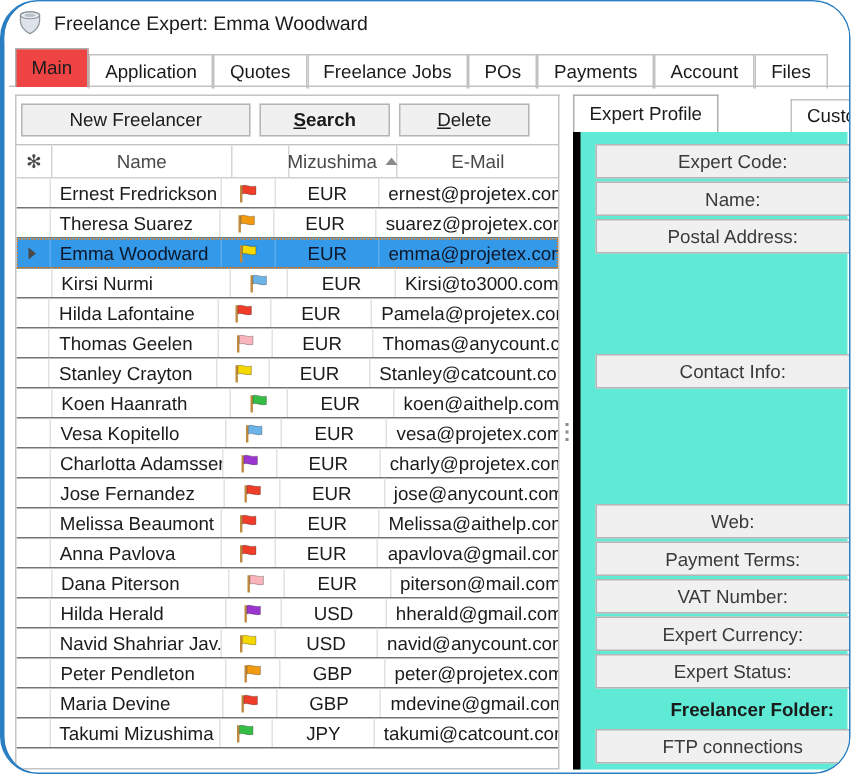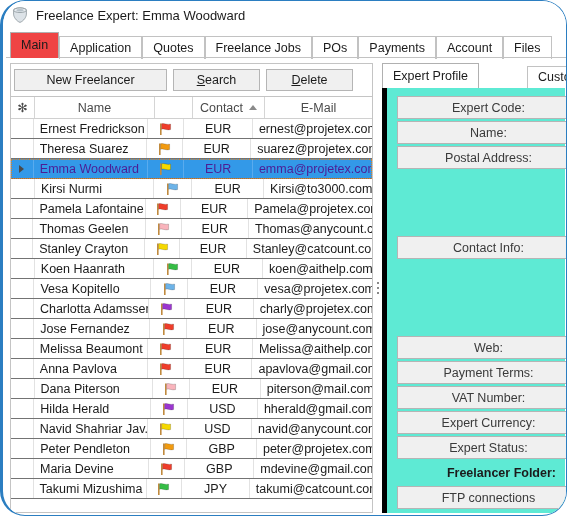--- a/index.html
+++ b/index.html
@@ -115,21 +115,21 @@
     color: #1b1b1b;
     font-family: "Liberation Sans", sans-serif;
     display: flex;
     align-items: center;
     justify-content: center;
     box-sizing: border-box;
     cursor: default;
   }
   .tbtn .acc { text-decoration: underline; }
   #btn-new { width: 153px; }
-  #btn-search { width: 87px; }
+  #btn-search { width: 87px; font-weight: bold; }
   #btn-delete { width: 87px; }
 
   
   #grid {
     position: absolute;
     left: 0; top: 33px;
     width: 100%;
     bottom: 0;
     border: 1px solid #c4c4c4;
     box-sizing: border-box;
@@ -188,21 +188,21 @@
   .gcell.c-curr { justify-content: center; }
   .gcell.c-flag { justify-content: center; border-right: 1px solid #e2e2e2; }
   .gcell.c-mail { padding-left: 6px; border-right: none; }
   .gcell.c-ind  { justify-content: center; }
 
   .grow.selected {
     background: #3399e8;
     outline: 1px dotted #e08020;
     outline-offset: -1px;
   }
-  .grow.selected .gcell { color: #4c1d95; border-right-color: #59abee; }
+  .grow.selected .gcell { color: #0f172a; border-right-color: #59abee; }
   .rowarrow {
     width: 0; height: 0;
     border-top: 4px solid transparent;
     border-bottom: 4px solid transparent;
     border-left: 5px solid #4a4a4a;
   }
   .flagimg { width: 15px; height: 14px; display:block; }
 
   
   #splitter {
@@ -324,21 +324,21 @@
         <span><span class="acc">D</span><span>elete</span></span>
       </div>
     </div>
 
     <div id="grid">
       <div id="ghead">
         <div class="hcell c-ind">✻</div>
         <div class="hcell c-name">Name</div>
         <div class="hcell c-flag"></div>
         <div class="hcell c-curr">
-          <span>Contact</span>
+          <span>Mizushima</span>
           <span class="sortarrow"></span>
         </div>
         <div class="hcell c-mail">E-Mail</div>
       </div>
       <div id="gbody">
           <div class="grow">
             <div class="gcell c-ind"></div>
             <div class="gcell c-name">Ernest Fredrickson</div>
             <div class="gcell c-flag">
               <svg viewBox="0 0 15 14" class="flagimg">
@@ -382,21 +382,21 @@
               <svg viewBox="0 0 15 14" class="flagimg">
                 <rect x="2" y="1.5" width="1.6" height="11.5" fill="#c08a3e"></rect>
                 <path d="M3.6 1.8 C6 0.6 9 3.2 12.6 2.1 L12.6 7.6 C9 8.7 6 6.1 3.6 7.3 Z" fill="#6cb3e8" stroke="rgba(0,0,0,0.30)" stroke-width="0.6"></path>
               </svg>
             </div>
             <div class="gcell c-curr">EUR</div>
             <div class="gcell c-mail">Kirsi@to3000.com</div>
           </div>
           <div class="grow">
             <div class="gcell c-ind"></div>
-            <div class="gcell c-name">Pamela Lafontaine</div>
+            <div class="gcell c-name">Hilda Lafontaine</div>
             <div class="gcell c-flag">
               <svg viewBox="0 0 15 14" class="flagimg">
                 <rect x="2" y="1.5" width="1.6" height="11.5" fill="#c08a3e"></rect>
                 <path d="M3.6 1.8 C6 0.6 9 3.2 12.6 2.1 L12.6 7.6 C9 8.7 6 6.1 3.6 7.3 Z" fill="#ef3d2a" stroke="rgba(0,0,0,0.30)" stroke-width="0.6"></path>
               </svg>
             </div>
             <div class="gcell c-curr">EUR</div>
             <div class="gcell c-mail">Pamela@projetex.com</div>
           </div>
           <div class="grow">

